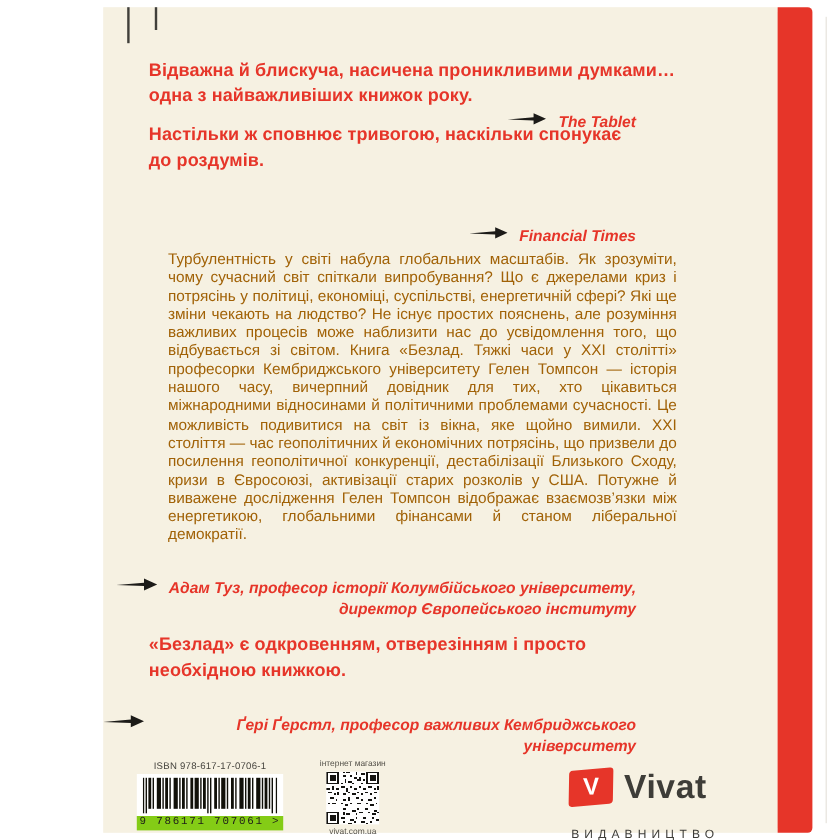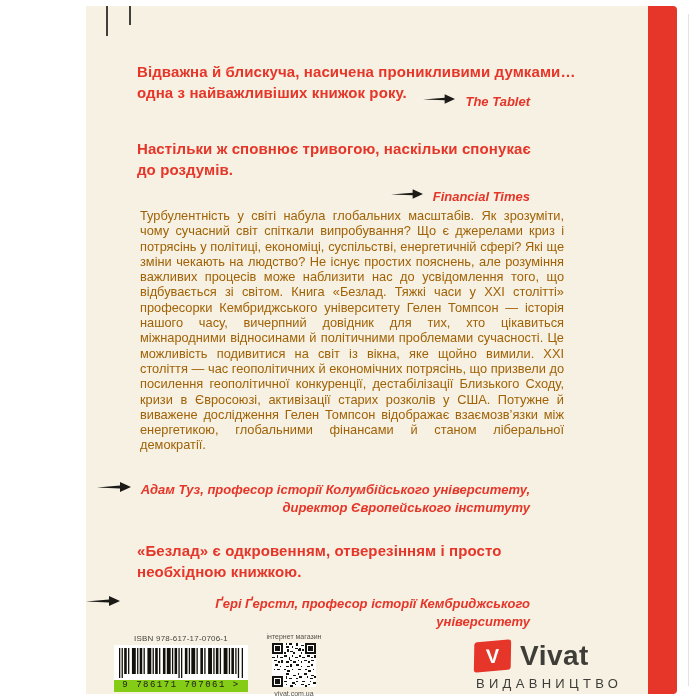--- a/index.html
+++ b/index.html
@@ -21,67 +21,67 @@
     position:absolute;left:648px;top:6px;width:29px;height:688px;
     background:var(--red);border-radius:0 4px 4px 0;
   }
   .page-edge{
     position:absolute;left:688px;top:14px;width:1px;height:672px;background:#e6e3dc;
   }
   .mark{position:absolute;width:2px;background:#403f3a;}
   .mark1{left:20px;top:0;height:30px;}
   .mark2{left:43px;top:0;height:19px;}
   .quote{
-    position:absolute;margin:13px;font-weight:bold;font-size:15px;line-height:21px;
+    position:absolute;margin:0;font-weight:bold;font-size:15px;line-height:21px;
     white-space:pre-line;letter-spacing:.1px;width:480px;left:38px;
   }
   .quote.red{color:var(--red);}
   .quote.dark{color:#343330;}
   .q1{top:42px;}
-  .q2{top:119px;}
+  .q2{top:96px;}
   .q3{top:452px;}
   .q4{top:521px;}
   .attr-row{
     position:absolute;display:flex;gap:10px;right:118px;
   }
   .a1{top:87px;}
   .a2{top:153px;margin-top:29px;}
   .a3{top:475px;}
   .a4{top:589px;}
   .attr-text{
     color:var(--red);font-style:italic;font-weight:bold;font-size:13px;
     white-space:pre-line;text-align:right;line-height:18px;
   }
   .arrow{flex:none;display:block;}
   .body-text{
     position:absolute;left:38px;top:186px;width:424px;margin:16px;
     font-size:12.8px;line-height:15.3px;color:#a16207;text-align:justify;
   }
-  .isbn-block{position:absolute;left:28px;top:628px;width:134px;text-align:center;}
+  .isbn-block{position:absolute;left:28px;top:628px;width:122px;text-align:center;}
   .isbn-label{font-size:8px;color:#47453f;letter-spacing:.2px;margin-bottom:2px;}
   .barcode-box{background:#ffffff;padding:3px 5px 2px 5px;}
   .barcode-box svg{display:block;width:100%;height:30px;}
   .isbn-number{font-size:9px;color:#1d1c19;letter-spacing:1.5px;background:#84cc16;padding-bottom:2px;font-family:"Liberation Mono", monospace;}
   .qr-block{position:absolute;left:176px;top:626px;width:64px;text-align:center;}
   .qr-label{font-size:7px;color:#55524a;line-height:9px;}
   .qr-block svg{display:block;margin:2px auto;background:#ffffff;}
   .publisher{position:absolute;left:388px;top:634px;width:180px;}
   .pub-row{display:flex;align-items:center;gap:9px;}
   .logo-mark{
     width:37px;height:30px;background:var(--red);border-radius:3px;
     transform:rotate(-5deg) skewX(-6deg);
     display:flex;align-items:center;justify-content:center;
   }
   .logo-mark span{
     color:#fff;font-weight:bold;font-size:20px;line-height:1;
     transform:skewX(6deg) rotate(3deg);
   }
   .logo-name{font-size:28px;font-weight:bold;color:#3e3d38;letter-spacing:.5px;}
   .logo-subtitle{
-    font-size:13px;color:#3e3d38;letter-spacing:4.3px;margin-top:4px;margin-left:2px;
+    font-size:10px;color:#3e3d38;letter-spacing:4.3px;margin-top:18px;margin-left:2px;
   }
 </style>
 </head>
 <body>
 
 <div class="cover">
 
   <div class="mark mark1"></div>
   <div class="mark mark2"></div>
 
@@ -112,21 +112,21 @@
     <span class="attr-text">Адам Туз, професор історії Колумбійського університету,
 директор Європейського інституту</span>
   </div>
 
   <p class="quote red q4">«Безлад» є одкровенням, отверезінням і просто
 необхідною книжкою.</p>
   <div class="attr-row a4">
     <svg class="arrow" width="34" height="12" viewBox="0 0 34 12">
         <path d="M0 6.6 L23 4.6 L23 1 L34 6 L23 11 L23 7.4 Z" fill="#1c1b18"></path>
       </svg>
-    <span class="attr-text">Ґері Ґерстл, професор історії Кембриджського університету</span>
+    <span class="attr-text">Ґері Ґерстл, професор важливих Кембриджського університету</span>
   </div>
 
   <div class="isbn-block">
     <div class="isbn-label">ISBN 978-617-17-0706-1</div>
     <div class="barcode-box">
       <svg viewBox="0 0 96 30" preserveAspectRatio="none">
         <g fill="#111009">
           <rect x="0" y="0" width="1" height="30"></rect>
             <rect x="2" y="0" width="1" height="30"></rect>
           <rect x="4" y="0" width="2" height="26"></rect>

